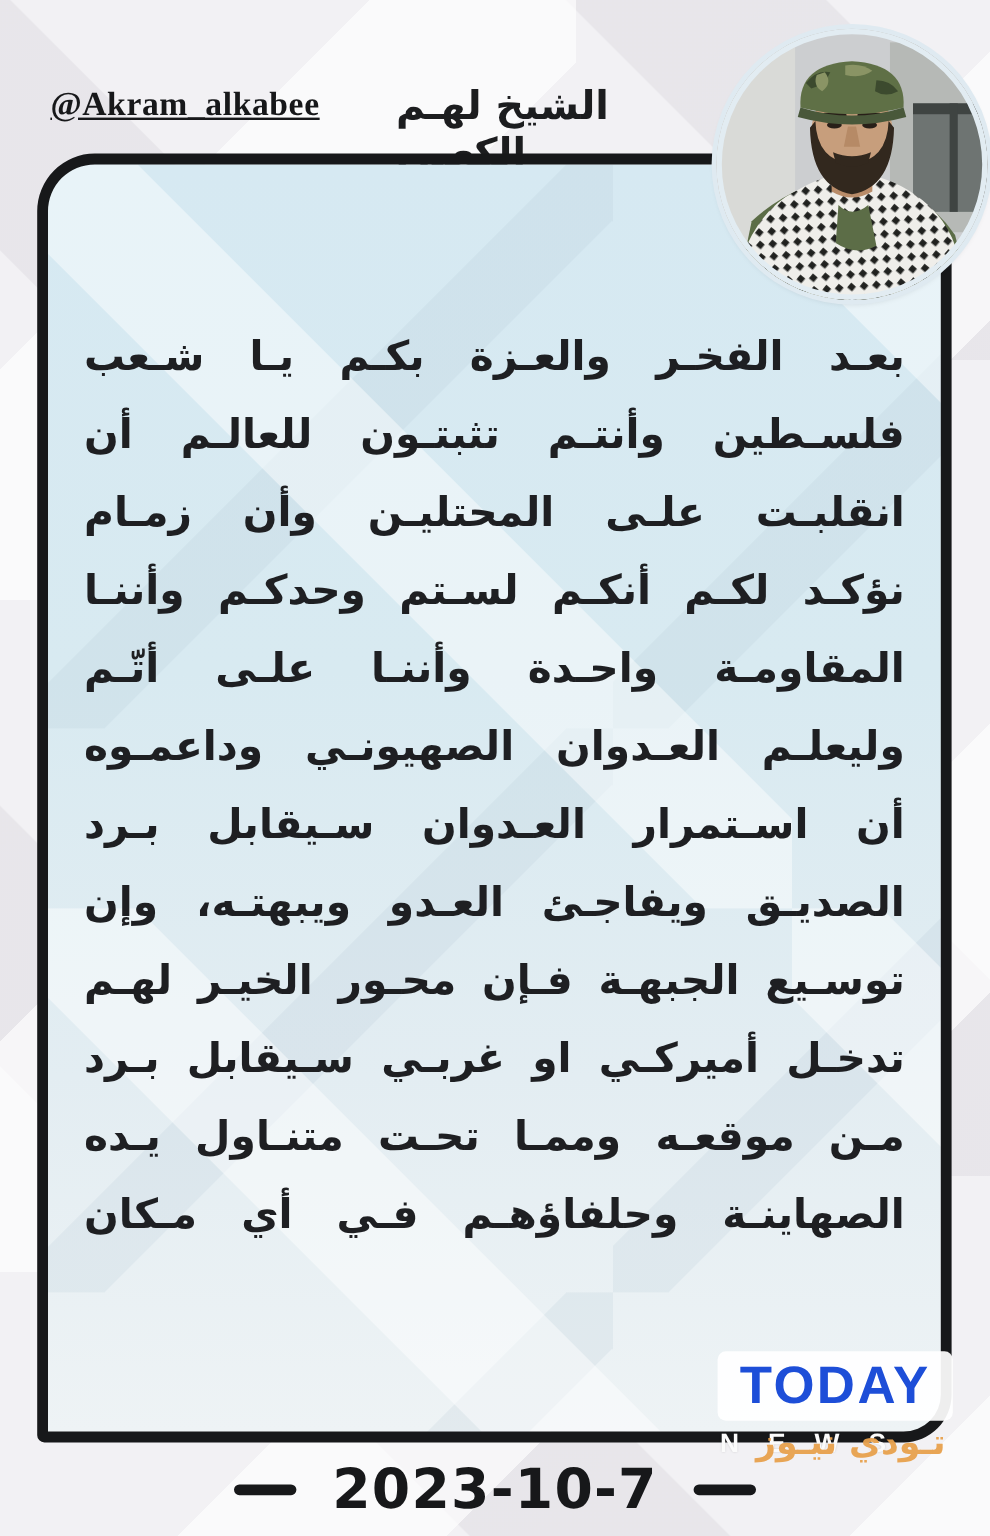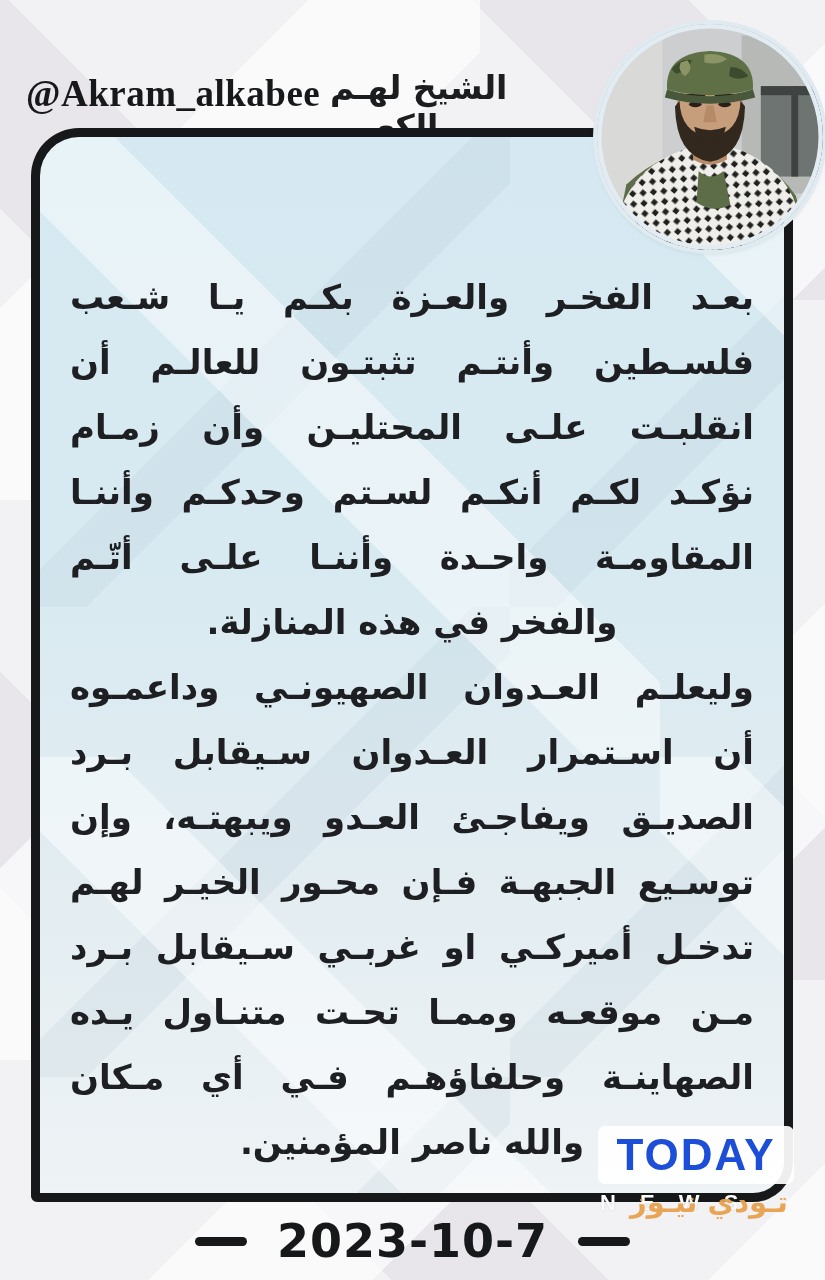--- a/index.html
+++ b/index.html
@@ -7,23 +7,23 @@
     width:825px;height:1280px;position:relative;overflow:hidden;
     font-family:"DejaVu Sans",sans-serif;
     background-color:#f2f1f4;
     background-image:
       linear-gradient(135deg, transparent 40%, rgba(255,255,255,0.65) 40%, rgba(255,255,255,0.65) 60%, transparent 60%),
       linear-gradient(45deg, transparent 42%, rgba(219,217,223,0.45) 42%, rgba(219,217,223,0.45) 58%, transparent 58%);
     background-size:560px 560px, 680px 680px;
     background-position:-80px 500px, 200px 300px;
   }
   .handle{
-    position:absolute;left:26px;top:72px;
-    font-family:"Liberation Serif",serif;font-weight:bold;font-size:37px;
-    color:#17181a;letter-spacing:0.5px;
+    position:absolute;left:42px;top:72px;
+    font-family:"Liberation Serif",serif;font-weight:bold;font-size:28px;
+    color:#17181a;letter-spacing:0.5px;text-decoration:underline;
   }
   .name-ar{
     position:absolute;left:330px;top:68px;width:252px;
     direction:rtl;text-align:left;
     font-weight:bold;font-size:33px;color:#1c1d1f;
   }
   .card{
     position:absolute;left:31px;top:128px;width:762px;height:1074px;
     box-sizing:border-box;
     border:9px solid #17181a;
@@ -90,29 +90,27 @@
 <div class="handle">@Akram_alkabee</div>
 <div class="name-ar">الشيخ لهـم الكعبي</div>
 
 <div class="card">
   <div class="statement">
     <div class="s-line">بعـد الفخـر والعـزة بكـم يـا شـعب فلسـطين وفصائـل</div>
     <div class="s-line">فلسـطين وأنتـم تثبتـون للعالـم أن معادلـة الـردع</div>
     <div class="s-line">انقلبـت علـى المحتليـن وأن زمـام المبـادرة بأيديكـم</div>
     <div class="s-line">نؤكـد لكـم أنكـم لسـتم وحدكـم وأننـا معكـم وجبهـة</div>
     <div class="s-line">المقاومـة واحـدة وأننـا علـى أتّـم الجهوزيـة لنيـل الأجـر</div>
-    <div class="s-line center">والفخر في هذه المنازلة.</div>
     <div class="s-line">وليعلـم العـدوان الصهيونـي وداعمـوه أميـركا واذنابهـا</div>
     <div class="s-line">أن اسـتمرار العـدوان سـيقابل بـرد عسـكري منـا سـيفرح</div>
     <div class="s-line">الصديـق ويفاجـئ العـدو ويبهتـه، وإن حـاول محـور الشر</div>
     <div class="s-line">توسـيع الجبهـة فـإن محـور الخيـر لهـم بالمرصـاد وأن أي</div>
     <div class="s-line">تدخـل أميركـي او غربـي سـيقابل بـرد حاسـم وكل يقـاوم</div>
     <div class="s-line">مـن موقعـه وممـا تحـت متنـاول يـده ولـن يأمـن داعمـو</div>
     <div class="s-line">الصهاينـة وحلفاؤهـم فـي أي مـكان ينالهـم سلاحنـا</div>
-    <div class="s-line center">والله ناصر المؤمنين.</div>
   </div>
 </div>
 
 <div class="avatar">
   <svg viewBox="0 0 200 200" xmlns="http://www.w3.org/2000/svg">
     <defs>
       <pattern id="kef" width="13" height="13" patternUnits="userSpaceOnUse" patternTransform="rotate(40)">
         <rect width="13" height="13" fill="#efeeea"></rect>
         <rect x="1.5" y="1.5" width="4.6" height="4.6" fill="#20211f"></rect>
         <rect x="8" y="8" width="4.6" height="4.6" fill="#20211f"></rect>

